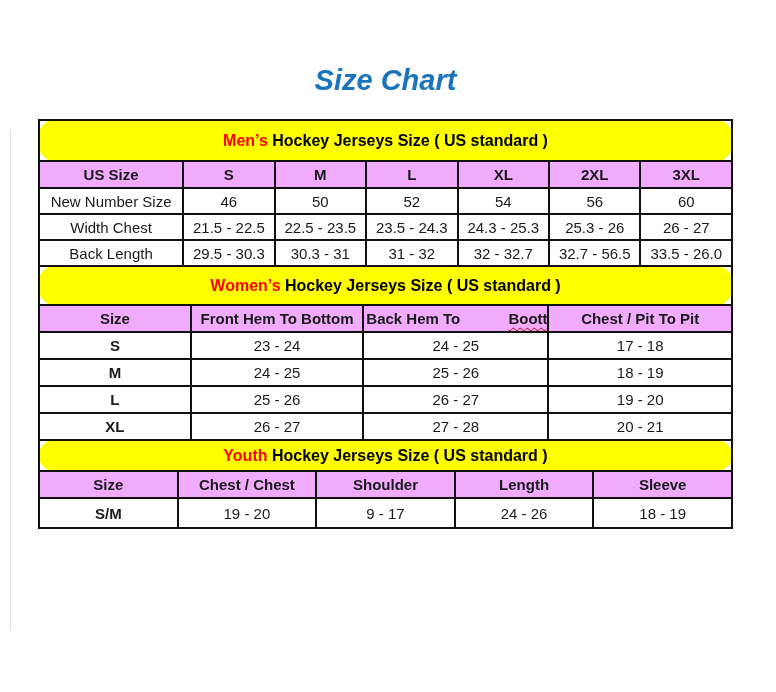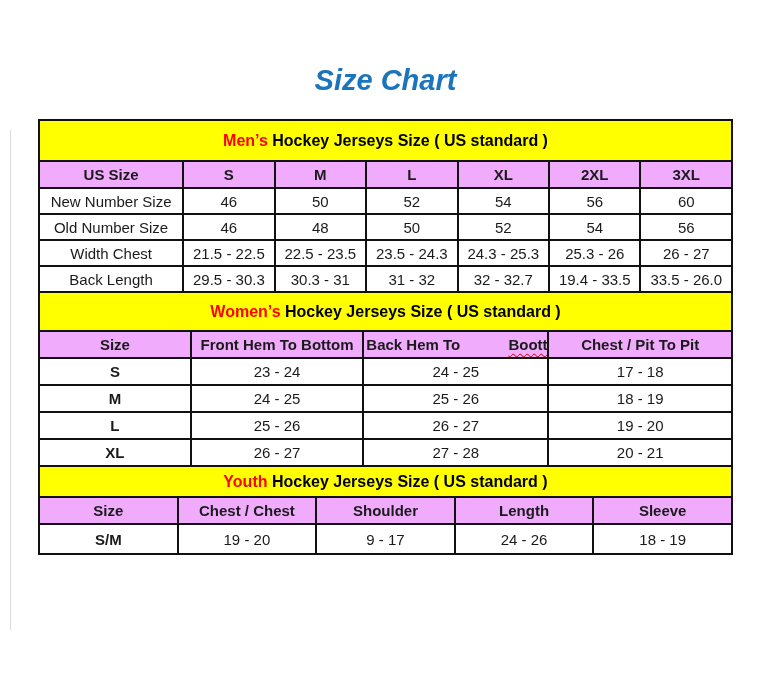--- a/index.html
+++ b/index.html
@@ -18,21 +18,21 @@
     background:#dcdcdc;
   }
   .sheet{position:absolute;top:119px;left:38px;width:695px;}
   table{border-collapse:collapse;width:100%;table-layout:fixed;}
   .section + .section{margin-top:-2px;}
   th,td{
     border:2px solid #111111;text-align:center;vertical-align:middle;
     color:#1a1a1a;padding:0 2px;overflow:hidden;white-space:nowrap;
   }
   th.banner{
-    background:#ffff00;font-size:16px;font-weight:700;color:#000000;
+    background:#ffff00;font-size:16px;font-weight:700;color:#000000;border-radius:15px;
   }
   .men th.banner{height:39px;}
   .women th.banner{height:37px;}
   .youth th.banner{height:29px;margin-left:17px;}
   .red-word{color:#ff0000;}
   thead th.colhead{font-size:15px;font-weight:700;background:#f0abfc;}
   .men thead th.colhead{height:25px;}
   .women thead th.colhead{height:25px;}
   .youth thead th.colhead{height:25px;}
   tbody td{font-size:15px;font-weight:400;background:#ffffff;}
@@ -83,44 +83,35 @@
         <tr>
           <td>New Number Size</td>
           <td>46</td>
           <td>50</td>
           <td>52</td>
           <td>54</td>
           <td>56</td>
           <td>60</td>
         </tr>
         <tr>
-          <td>Old Number Size</td>
-          <td>46</td>
-          <td>48</td>
-          <td>50</td>
-          <td>52</td>
-          <td>54</td>
-          <td>56</td>
-        </tr>
-        <tr>
           <td>Width Chest</td>
           <td>21.5 - 22.5</td>
           <td>22.5 - 23.5</td>
           <td>23.5 - 24.3</td>
           <td>24.3 - 25.3</td>
           <td>25.3 - 26</td>
           <td>26 - 27</td>
         </tr>
         <tr>
           <td>Back Length</td>
           <td>29.5 - 30.3</td>
           <td>30.3 - 31</td>
           <td>31 - 32</td>
           <td>32 - 32.7</td>
-          <td>19.4 - 33.5</td>
+          <td>32.7 - 56.5</td>
           <td>33.5 - 26.0</td>
         </tr>
       </tbody>
   </table>
 
   <table class="section women bold-first">
     <colgroup>
       <col style="width:21.9%">
         <col style="width:24.9%">
         <col style="width:26.7%">

